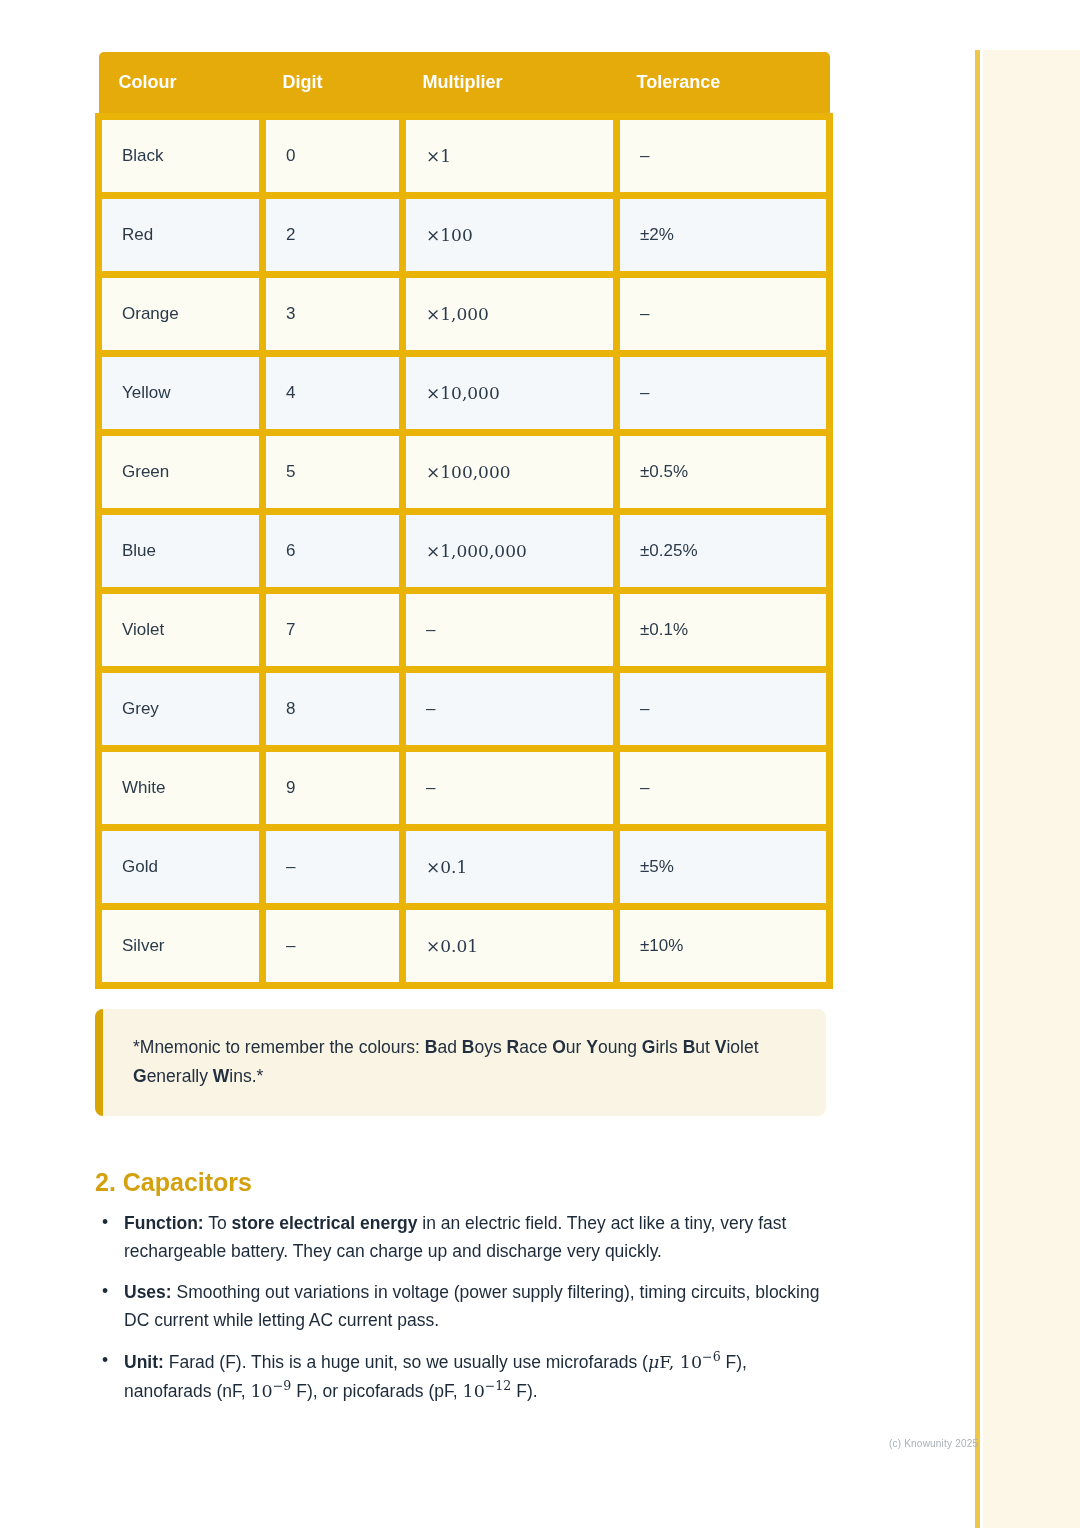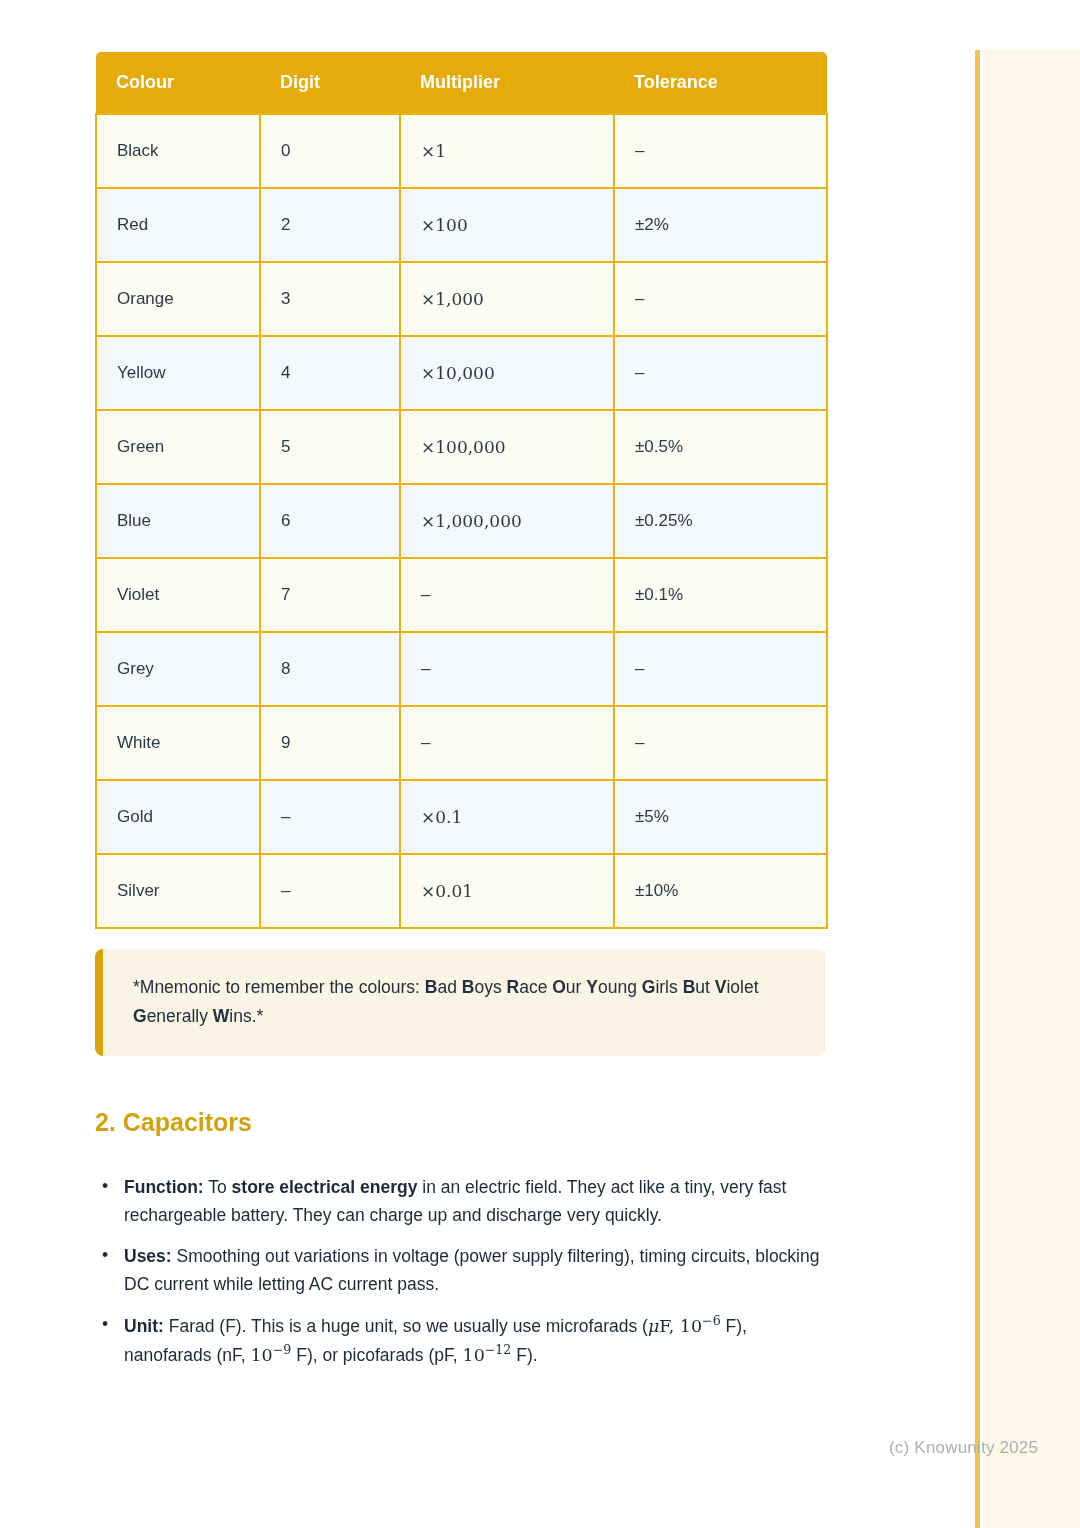--- a/index.html
+++ b/index.html
@@ -25,51 +25,51 @@
   table.color-table {
     border-collapse:collapse; width:100%; font-size:17px; table-layout:fixed;
   }
   table.color-table th {
     background:#e4ab0b; color:#ffffff; text-align:left; font-weight:700;
     font-size:18px; padding:20px 20px; border:none;
   }
   table.color-table th:first-child { border-top-left-radius:5px; }
   table.color-table th:last-child { border-top-right-radius:5px; }
   table.color-table td {
-    border:2px solid #eab308; padding:26px 20px; color:#2b3a4a;
+    border:7px solid #eab308; padding:26px 20px; color:#2b3a4a;
   }
   table.color-table tbody tr:nth-child(odd) td { background:#fdfcf3; }
   table.color-table tbody tr:nth-child(even) td { background:#f5f8fa; }
   .math { font-family:"DejaVu Serif","Liberation Serif",serif; }
   .mathit { font-family:"DejaVu Serif","Liberation Serif",serif; font-style:italic; }
   sup.math { font-size:0.72em; }
   .bold { font-weight:700; }
   .callout {
     position:relative; margin-top:20px; background:#f9f4e3;
     border-radius:8px; padding:24px 30px 24px 38px;
     font-size:17.5px; line-height:1.68; color:#22303f;
   }
   .callout-bar {
     position:absolute; left:0; top:0; bottom:0; width:8px;
     background:#d9a406; border-radius:8px 0 0 8px;
   }
   .section-heading {
     margin-top:52px; font-size:25px; font-weight:700; color:#d4a10e;
   }
-  ul.bullets { margin-top:36px; list-style:none; }
+  ul.bullets { margin-top:12px; list-style:none; }
   ul.bullets li {
     position:relative; padding-left:29px; margin-bottom:13px;
     font-size:17.5px; line-height:1.6; color:#1c2a3a; max-width:745px;
   }
   ul.bullets li::before {
     content:"\2022"; position:absolute; left:7px; top:-1px; color:#1c2a3a;
   }
   .watermark {
     position:absolute; left:889px; top:1438px; z-index:3;
-    font-size:17px; color:#aab0b6; letter-spacing:0.2px;
+    font-size:10px; color:#aab0b6; letter-spacing:0.2px;
   }
 </style>
 </head>
 <body>
 
 <div class="edge-panel"></div>
 <div class="edge-line"></div>
 
 <div class="content">
 

